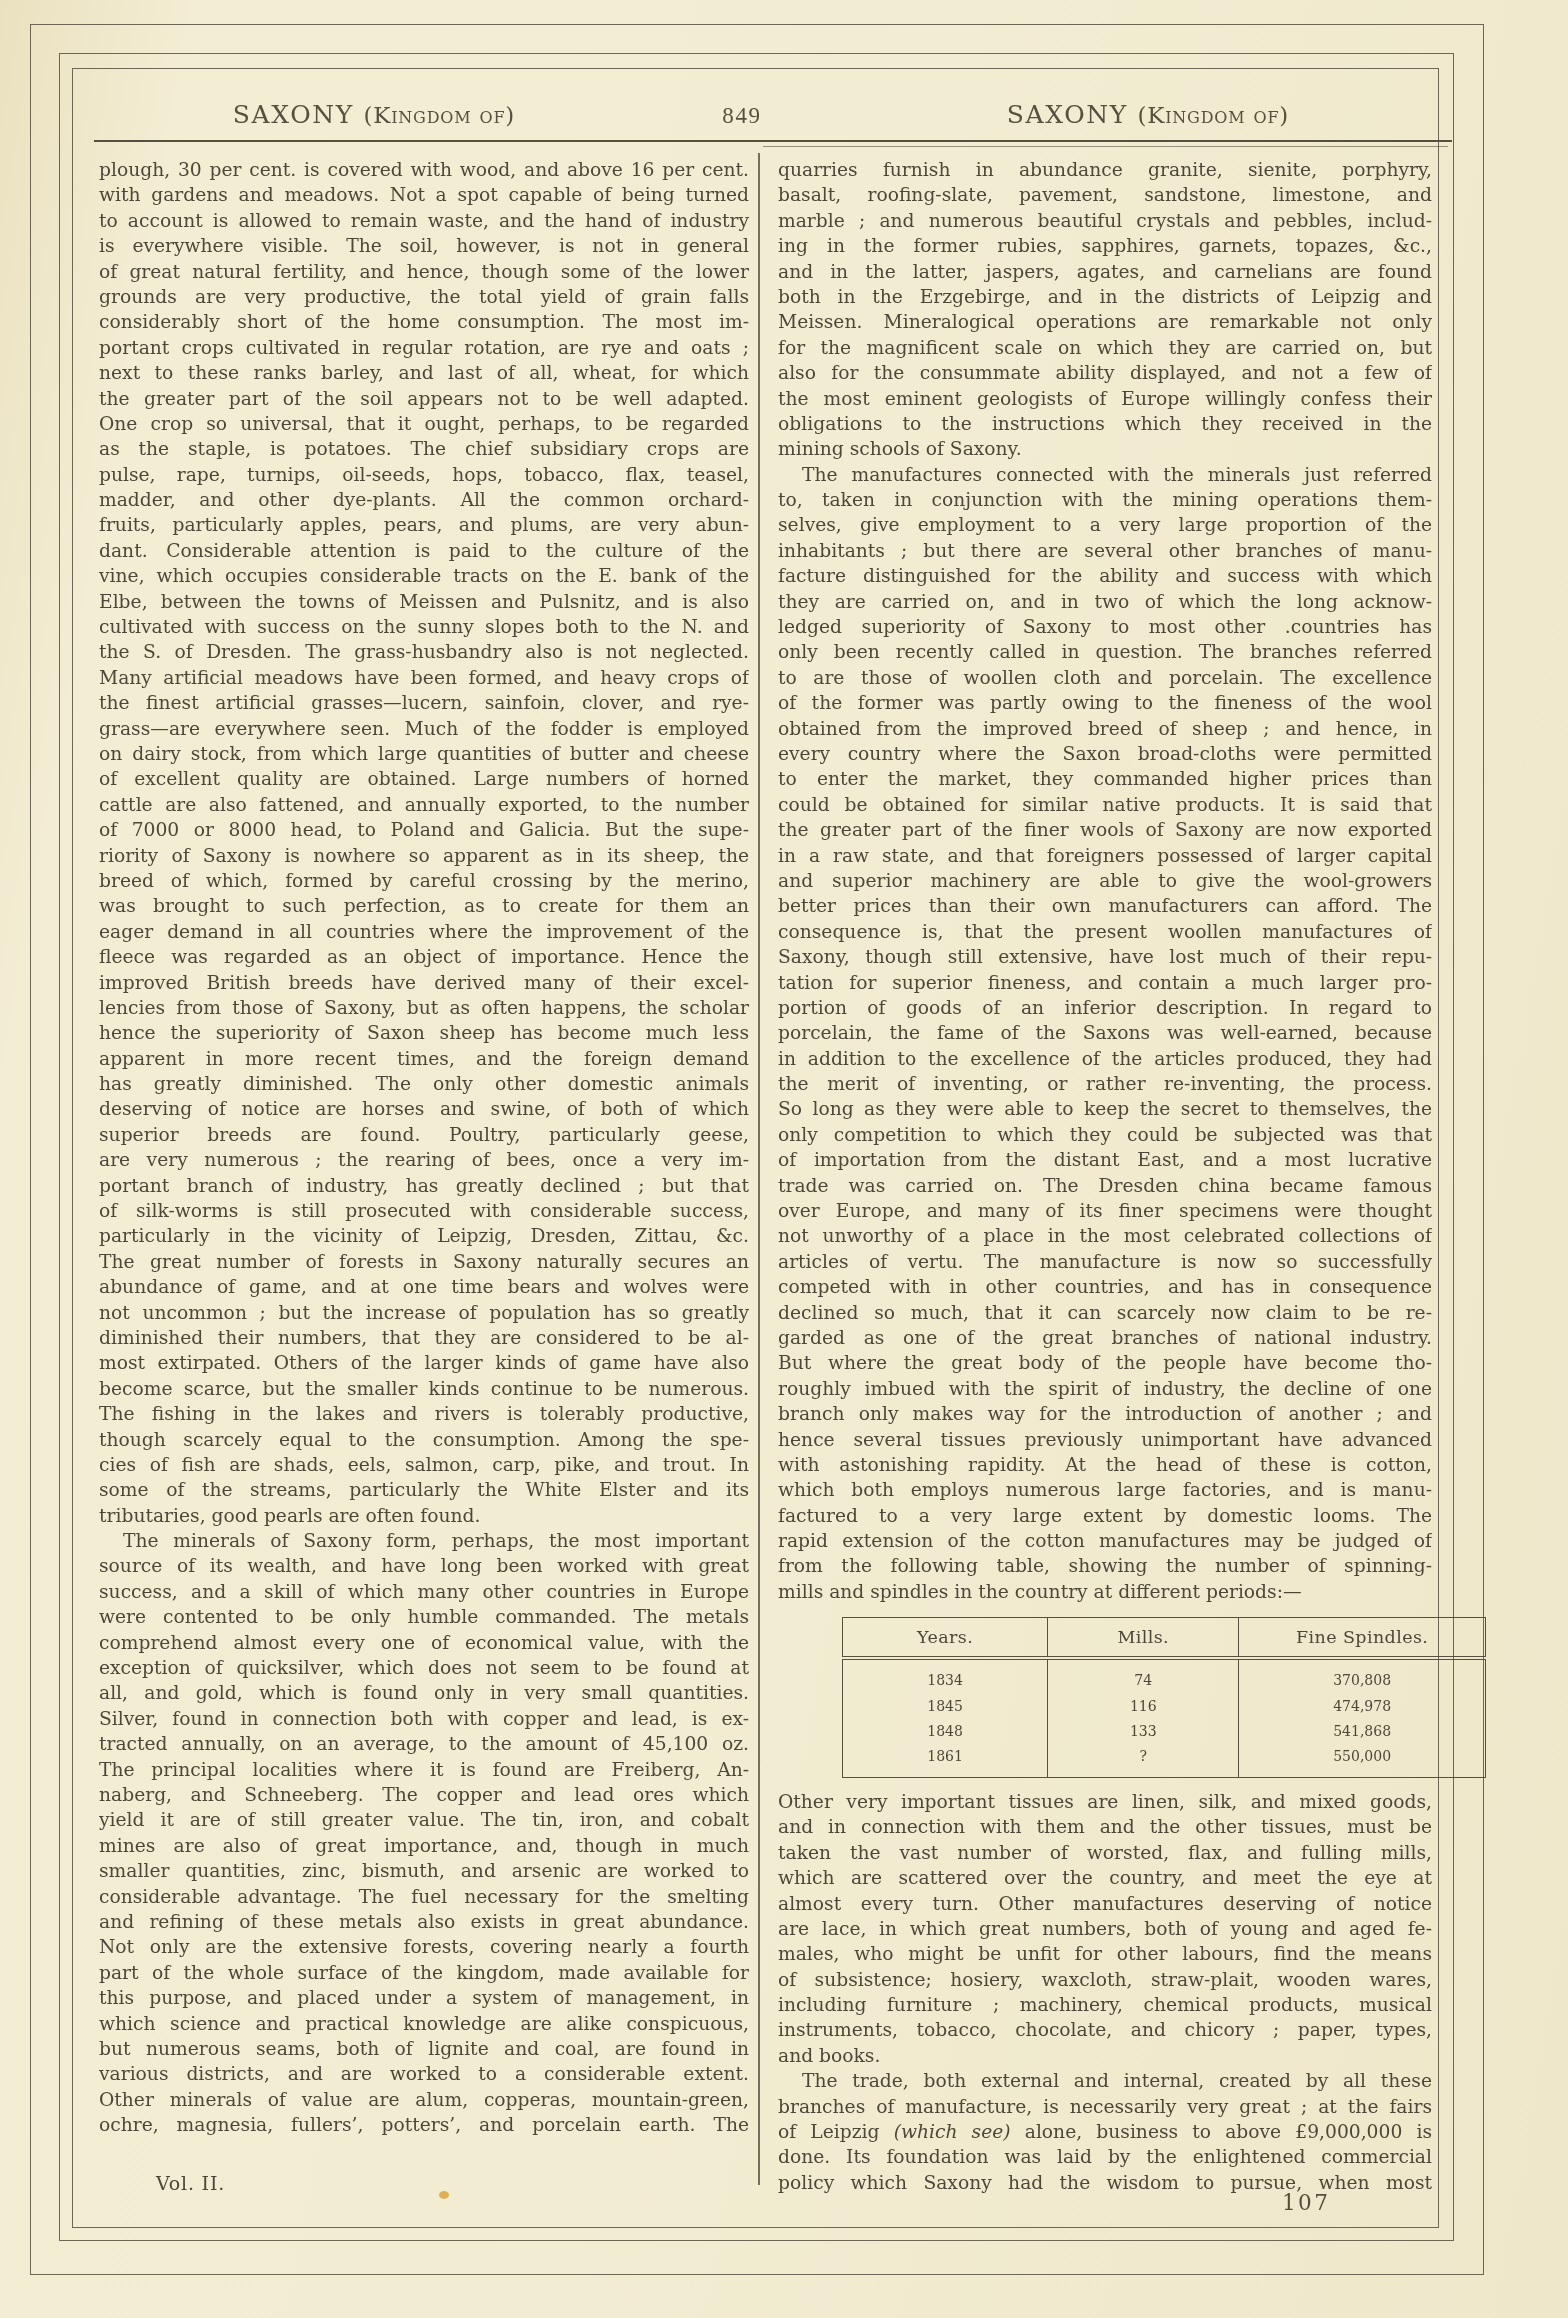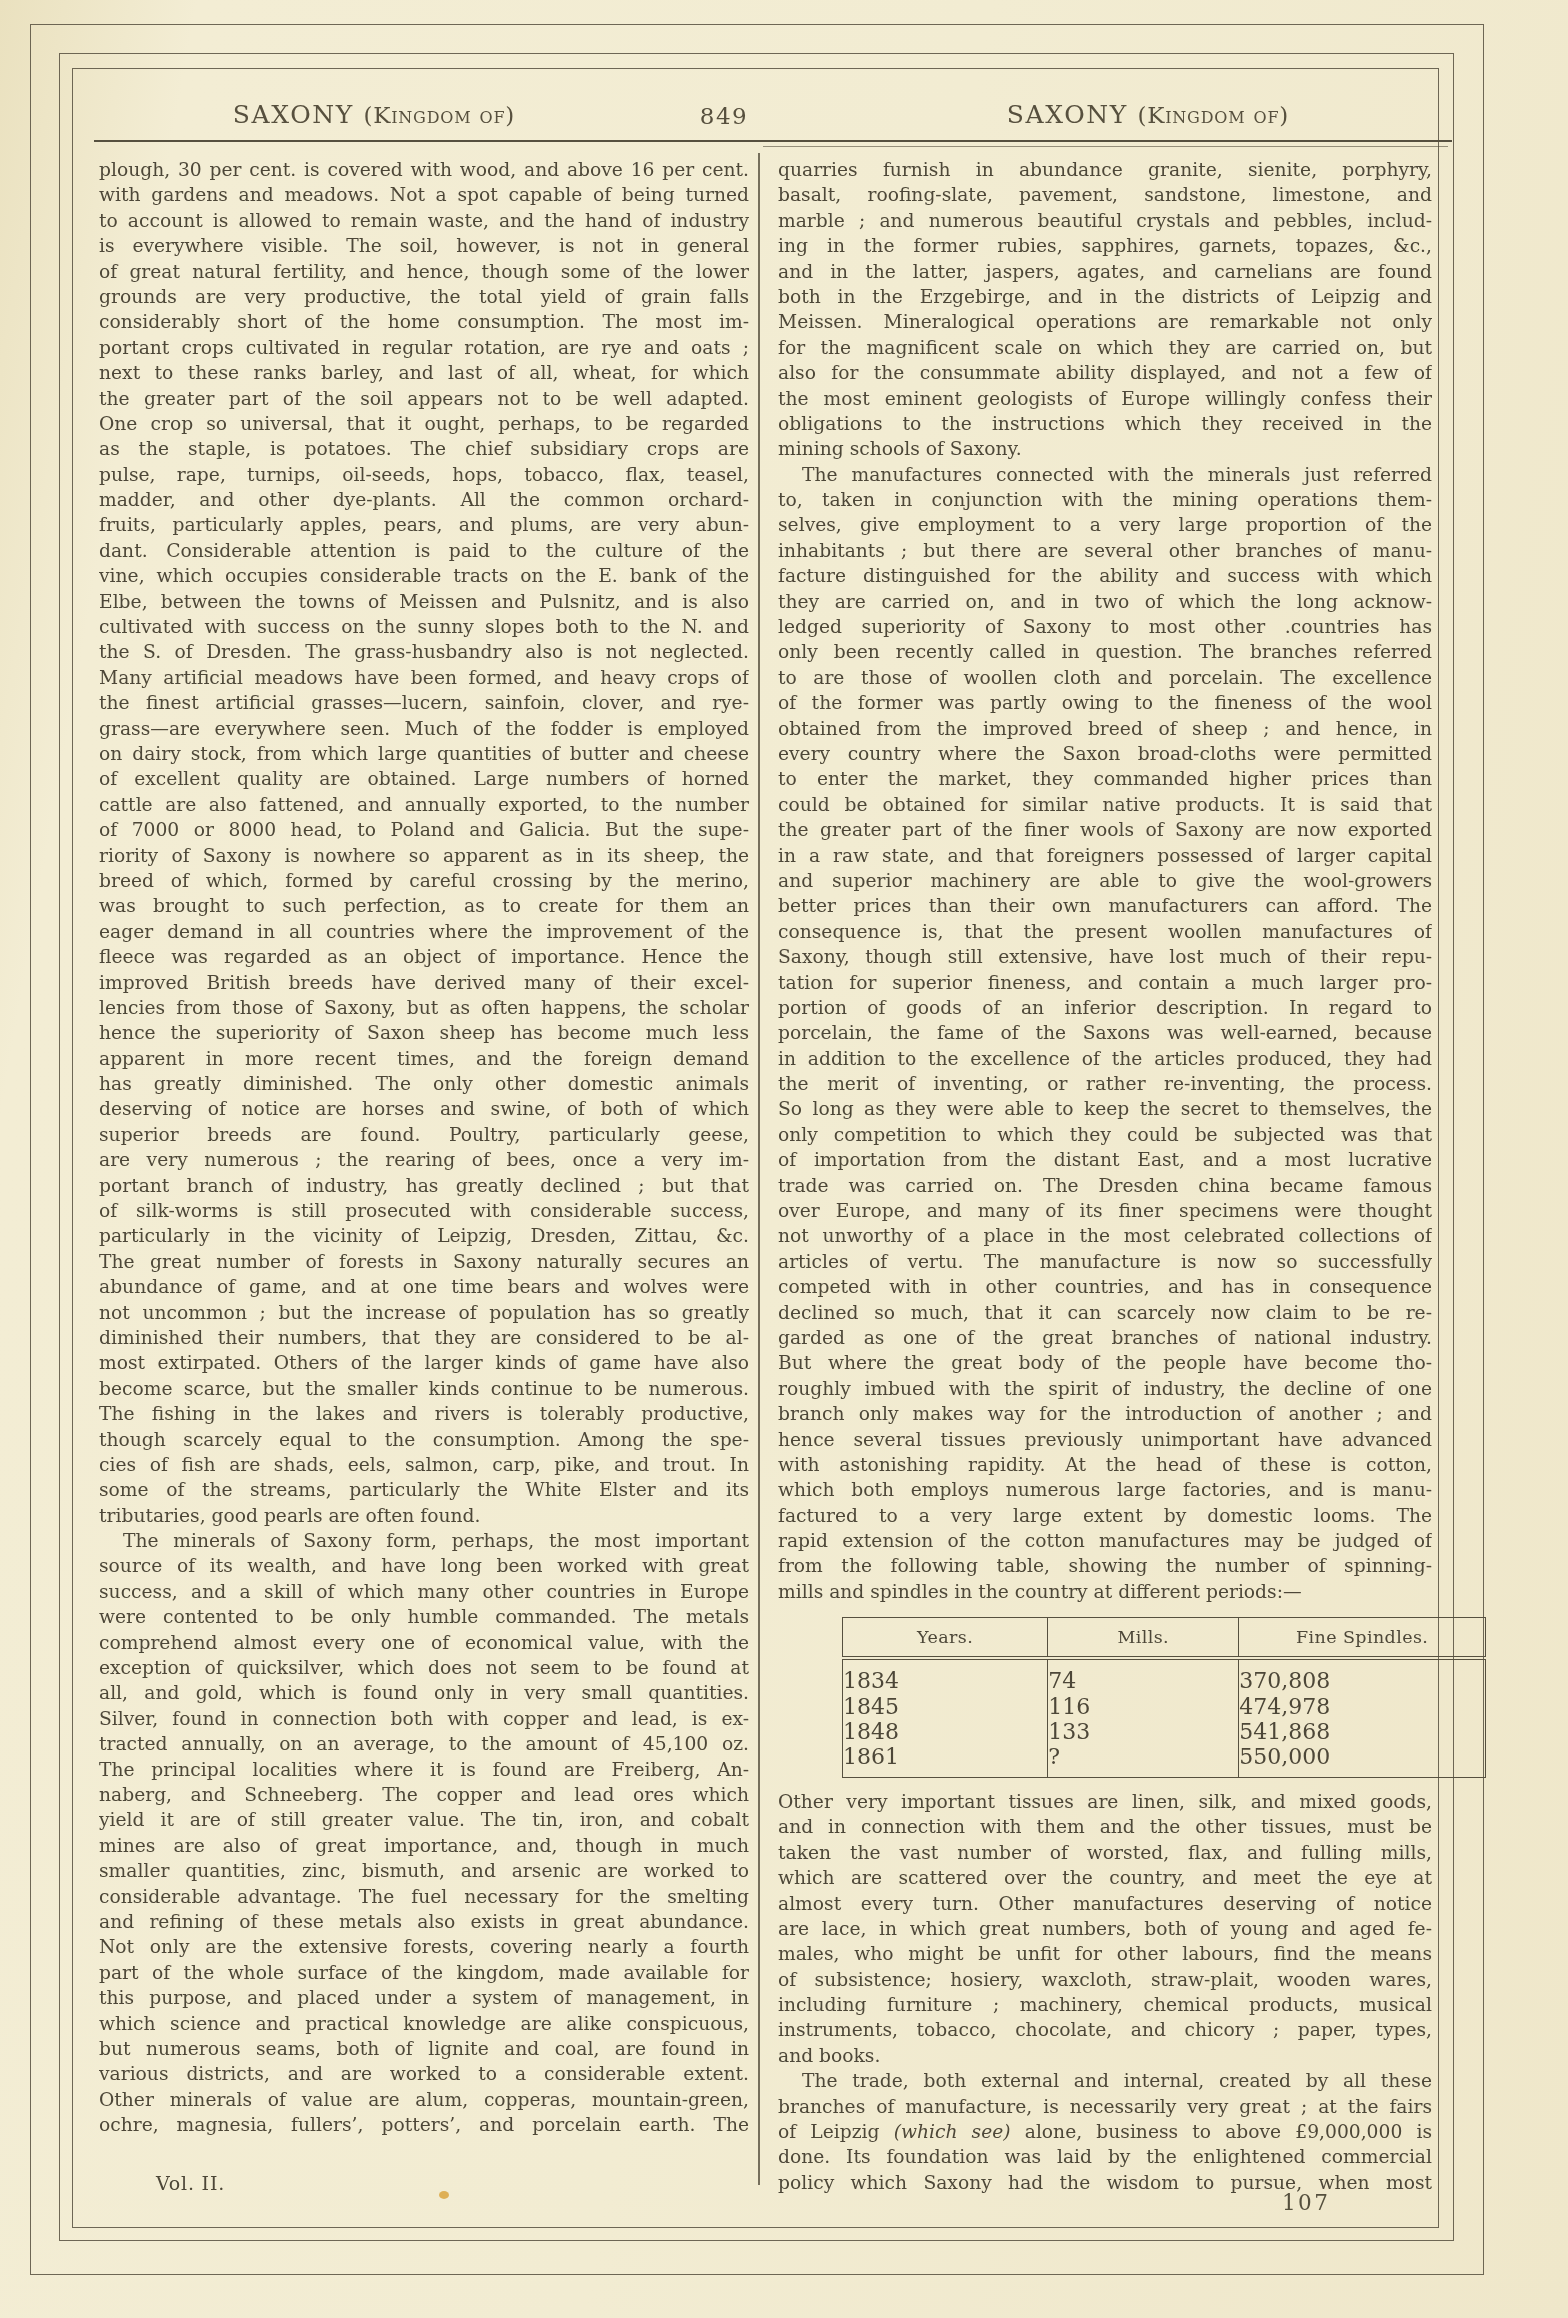--- a/index.html
+++ b/index.html
@@ -39,21 +39,21 @@
   .table-wrap{margin:12.7px 0 11px 0;}
   table.spindle-table{
     border-collapse:collapse;width:644px;margin-left:64px;
     border:1.6px solid #56503f;color:#4d4738;
   }
   table.spindle-table th{
     font-weight:normal;font-size:17.5px;letter-spacing:0.4px;
     padding:7.2px 0 5.6px;border-bottom:4px double #56503f;text-align:center;
   }
   table.spindle-table th + th, table.spindle-table td + td{border-left:1.6px solid #56503f;}
-  table.spindle-table td{font-size:22px;height:25px;padding:0;}
+  table.spindle-table td{text-align:center;font-size:14px;height:25px;padding:0;}
   table.spindle-table tbody tr:first-child td{padding-top:8px;}
   table.spindle-table tbody tr:last-child td{padding-bottom:7.2px;}
   .volume-label{
     position:absolute;left:156px;top:2172px;font-size:19px;color:#4d4738;letter-spacing:0.8px;
   }
   .signature-number{
     position:absolute;left:1282px;top:2190px;font-size:21.5px;letter-spacing:2.4px;color:#55503e;
   }
   .ink-stain{
     position:absolute;left:439px;top:2191px;width:10.3px;height:8px;border-radius:50%;
@@ -67,21 +67,21 @@
 
   <div class="frame outer"></div>
   <div class="frame middle"></div>
   <div class="frame inner"></div>
 
   <div class="running-head" style="left:374px;">
     <span>SAXONY</span>
     <span class="sc">(Kingdom of)</span>
   </div>
 
-  <div class="folio-number" style="left:724px;">849</div>
+  <div class="folio-number" style="left:742px;font-family:Liberation Serif, serif;">849</div>
 
   <div class="running-head" style="left:1148px;">
     <span>SAXONY</span>
     <span class="sc">(Kingdom of)</span>
   </div>
 
   <div class="header-rule"></div>
   <div class="header-rule-2"></div>
   <div class="col-divider"></div>
 

